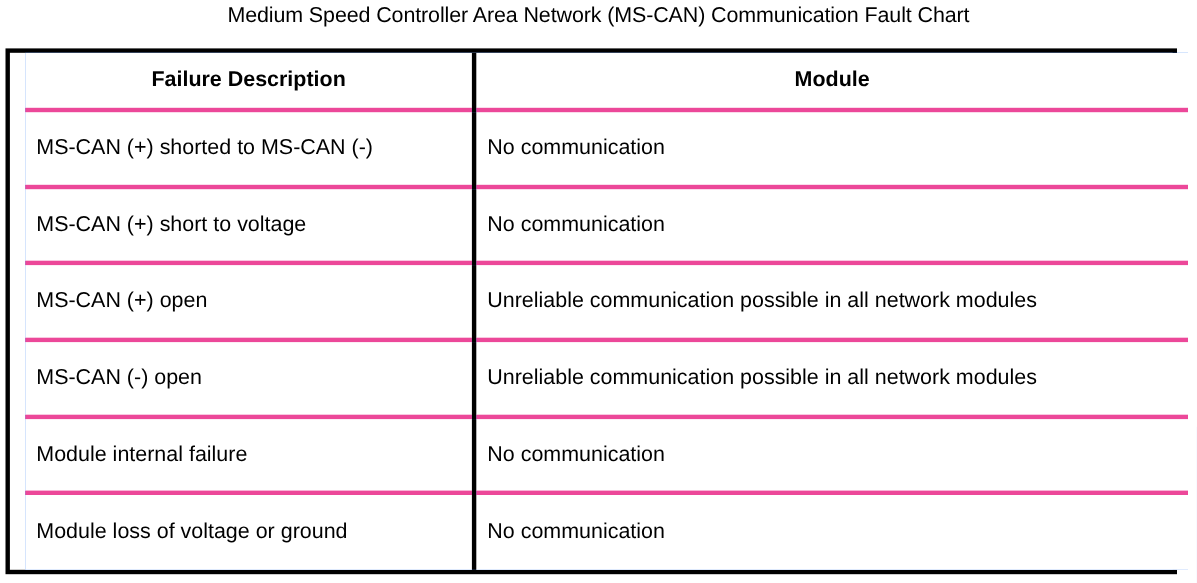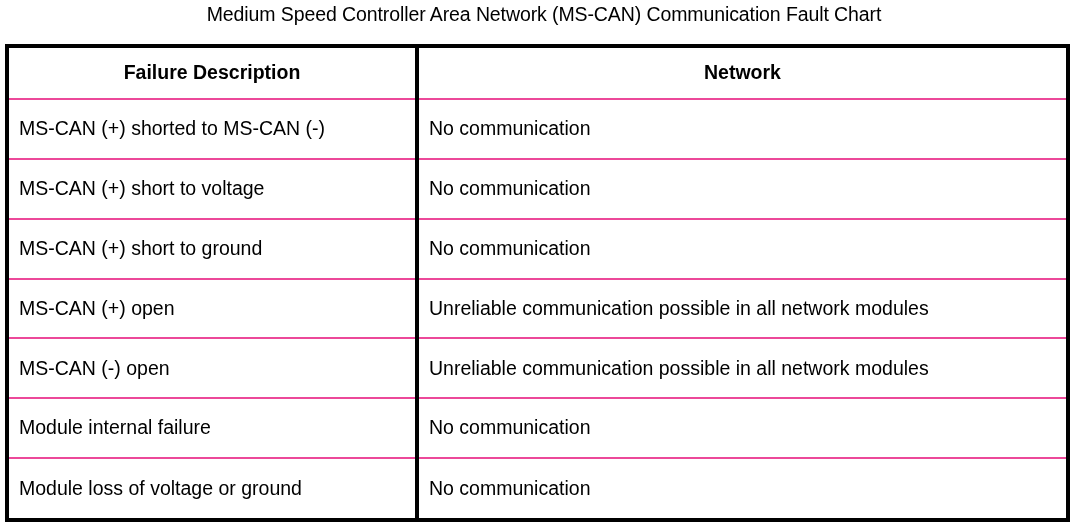--- a/index.html
+++ b/index.html
@@ -41,20 +41,21 @@
     box-sizing: border-box;
     border: 4px solid #000000;
     background: #ffffff;
   }
   table.fault-table {
     width: 100%;
     height: 100%;
     border-collapse: collapse;
     table-layout: fixed;
     background: #3b82f6;
+    margin-left: 14px;
   }
   table.fault-table col.col-desc { width: 408px; }
   table.fault-table col.col-symp { width: auto; }
 
   table.fault-table th,
   table.fault-table td {
     padding: 0 10px;
     vertical-align: middle;
     font-size: 19.5px;
     line-height: 1.1;
@@ -66,21 +67,21 @@
   table.fault-table th {
     font-weight: bold;
     text-align: center;
     height: 50px;
   }
   table.fault-table tbody tr {
     height: 47.5px;
   }
   table.fault-table td {
     text-align: left;
-    border-top: 2px solid #ec4899;
+    border-top: 4px solid #ec4899;
   }
   
   table.fault-table th.col-sep,
   table.fault-table td.col-sep {
     border-left: 4px solid #000000;
   }
   
 </style>
 </head>
 <body>
@@ -91,34 +92,30 @@
 
   <div class="table-wrap">
     <table class="fault-table">
       <colgroup>
         <col class="col-desc">
         <col class="col-symp">
       </colgroup>
       <thead>
         <tr>
           <th>Failure Description</th>
-          <th class="col-sep">Network</th>
+          <th class="col-sep">Module</th>
         </tr>
       </thead>
       <tbody id="table-body">
           <tr>
             <td>MS-CAN (+) shorted to MS-CAN (-)</td>
             <td class="col-sep">No communication</td>
           </tr>
           <tr>
             <td>MS-CAN (+) short to voltage</td>
-            <td class="col-sep">No communication</td>
-          </tr>
-          <tr>
-            <td>MS-CAN (+) short to ground</td>
             <td class="col-sep">No communication</td>
           </tr>
           <tr>
             <td>MS-CAN (+) open</td>
             <td class="col-sep">Unreliable communication possible in all network modules</td>
           </tr>
           <tr>
             <td>MS-CAN (-) open</td>
             <td class="col-sep">Unreliable communication possible in all network modules</td>
           </tr>

